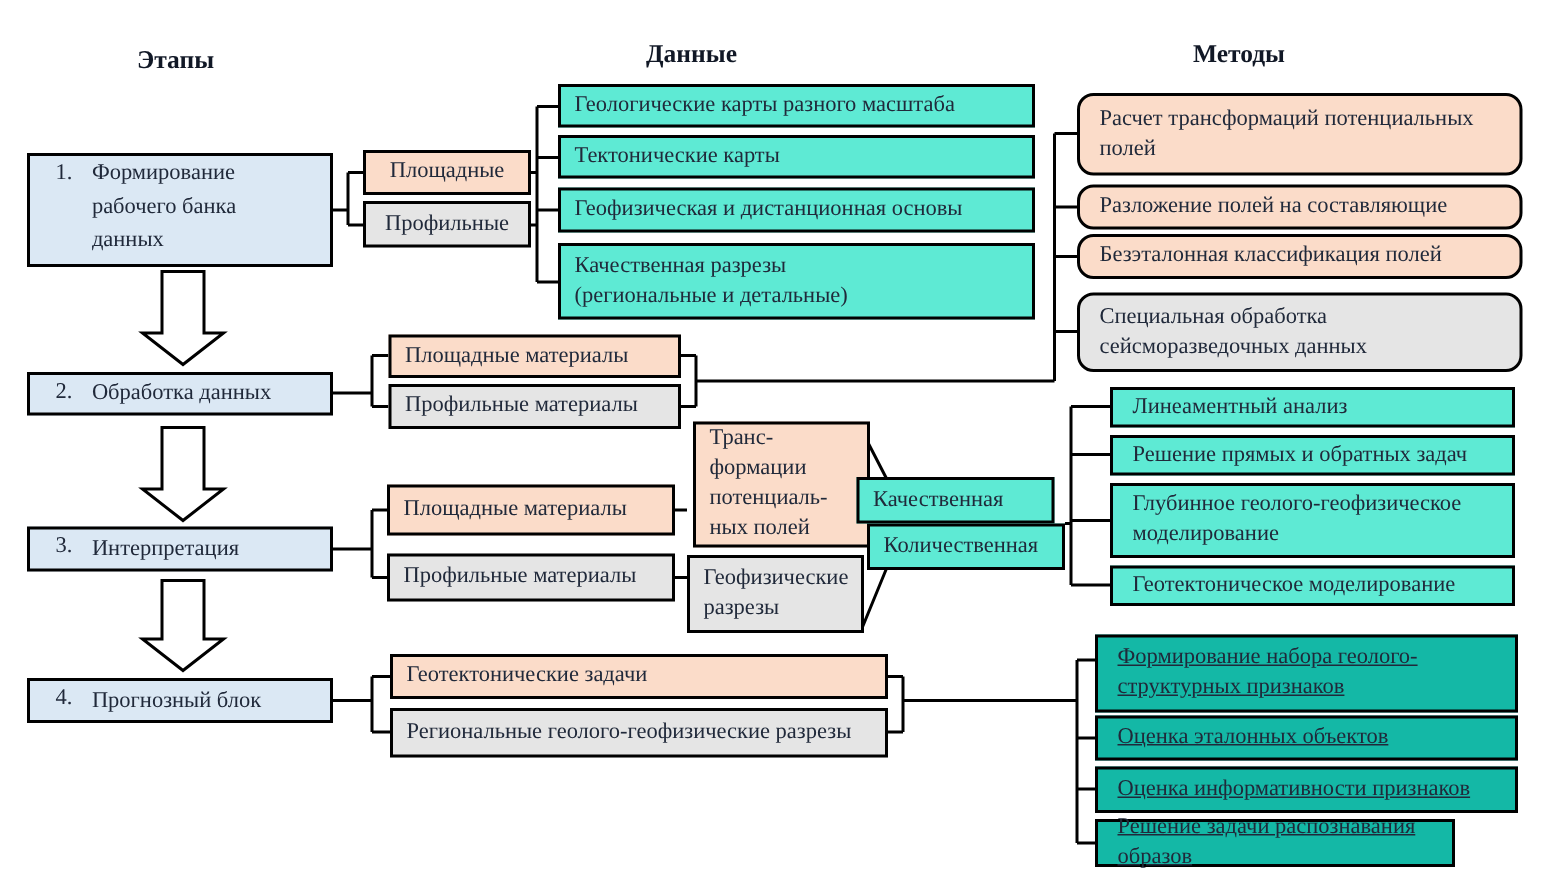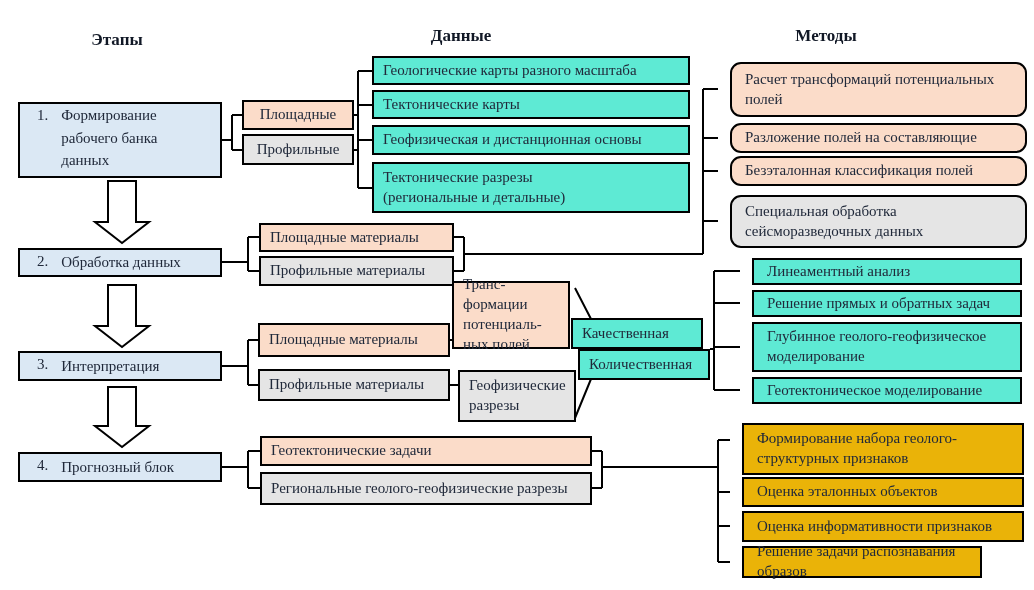--- a/index.html
+++ b/index.html
@@ -14,25 +14,25 @@
     font-weight:bold; font-size:17px; white-space:nowrap; color:#111826;
   }
   .box {
     position:absolute; box-sizing:border-box;
     border:2px solid #000;
     display:flex; align-items:center;
     font-size:15px; line-height:1.32;
     white-space:pre-line;
   }
   .pad   { padding:1px 6px 1px 9px; }
-  .pad-r { padding:2px 8px 2px 13px;margin-left:12px; }
+  .pad-r { padding:2px 8px 2px 13px; }
   .blue  { background:#dbe8f4; }
   .pink  { background:#fbdcc9; }
   .green { background:#e5e5e5; }
-  .steel { background:#eab308; }
+  .steel { background:#14b8a6;text-decoration:underline; }
   .white { background:#5eead4; }
   .rounded { border-radius:11px; }
   .center { justify-content:center; }
   .stage { line-height:1.5; }
   .stage .num { margin-left:17px; margin-right:13px; flex:none; align-self:flex-start; }
   .stage1 .num, .stage1 .lbl { align-self:flex-start; }
   .stage .lbl { white-space:pre-line; }
 </style>
 </head>
 <body>
@@ -81,37 +81,37 @@
     <span class="num">4.</span>
     <span class="lbl">Прогнозный блок</span>
   </div>
 
   <div class="box pink center" style="left:242px; top:100px; width:112px; height:30px">Площадные</div>
   <div class="box green center" style="left:242px; top:134px; width:112px; height:31px">Профильные</div>
 
   <div class="box white pad" style="left:372px; top:56px;  width:318px; height:29px">Геологические карты разного масштаба</div>
   <div class="box white pad" style="left:372px; top:90px;  width:318px; height:29px">Тектонические карты</div>
   <div class="box white pad" style="left:372px; top:125px; width:318px; height:30px">Геофизическая и дистанционная основы</div>
-  <div class="box white pad" style="left:372px; top:162px; width:318px; height:51px">Тектонические разрезы
+  <div class="box white pad" style="left:372px; top:162px; width:318px; height:51px">Качественная разрезы
 (региональные  и детальные)</div>
 
   <div class="box pink rounded pad-r" style="left:718px; top:62px;  width:297px; height:55px">Расчет трансформаций потенциальных
 полей</div>
   <div class="box pink rounded pad-r" style="left:718px; top:123px; width:297px; height:30px">Разложение полей на составляющие</div>
   <div class="box pink rounded pad-r" style="left:718px; top:156px; width:297px; height:30px">Безэталонная классификация полей</div>
   <div class="box green rounded pad-r" style="left:718px; top:195px; width:297px; height:53px">Специальная обработка
 сейсморазведочных данных</div>
 
   <div class="box pink pad" style="left:259px; top:223px; width:195px; height:29px">Площадные материалы</div>
   <div class="box green pad" style="left:259px; top:256px; width:195px; height:30px">Профильные материалы</div>
 
   <div class="box pink pad" style="left:258px; top:323px; width:192px; height:34px">Площадные материалы</div>
   <div class="box green pad" style="left:258px; top:369px; width:192px; height:32px">Профильные материалы</div>
 
-  <div class="box pink pad" style="left:452px; top:281px; width:118px; height:68px">Транс-
+  <div class="box pink pad" style="left:462px; top:281px; width:118px; height:84px">Транс-
 формации
 потенциаль-
 ных полей</div>
   <div class="box green pad" style="left:458px; top:370px; width:118px; height:52px">Геофизические
 разрезы</div>
 
   <div class="box white pad" style="left:571px; top:318px; width:132px; height:31px">Качественная</div>
   <div class="box white pad" style="left:578px; top:349px; width:132px; height:31px">Количественная</div>
 
   <div class="box white pad-r" style="left:740px; top:258px; width:270px; height:27px">Линеаментный анализ</div>

